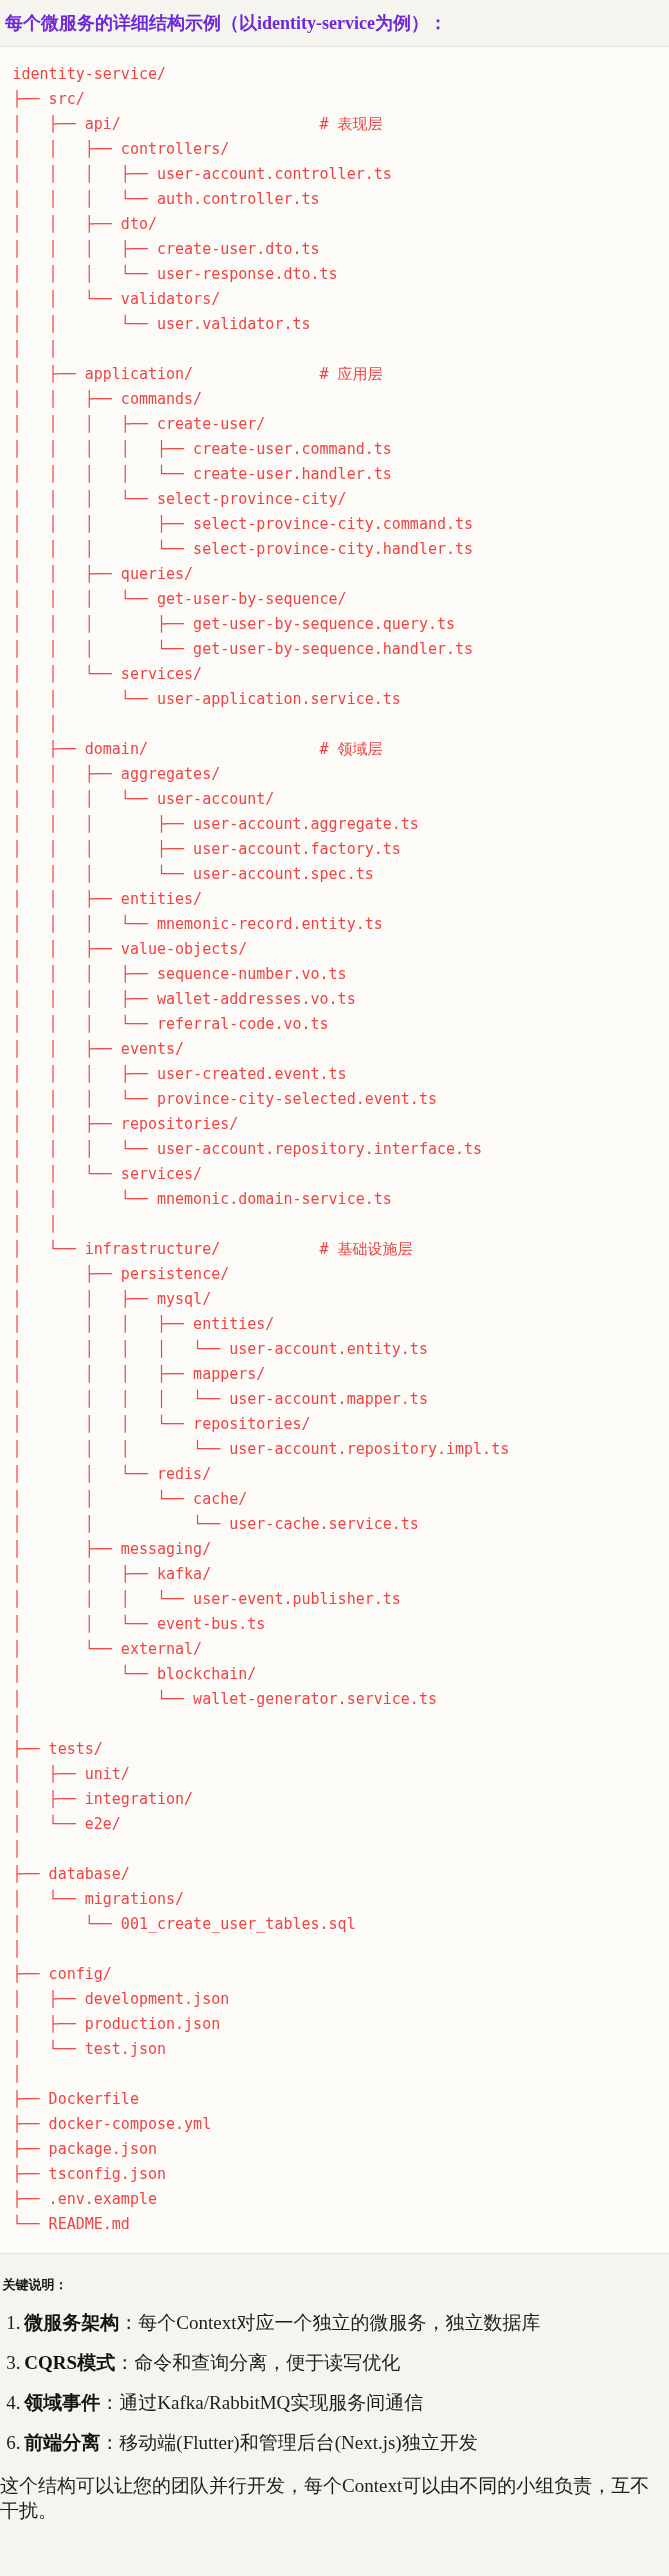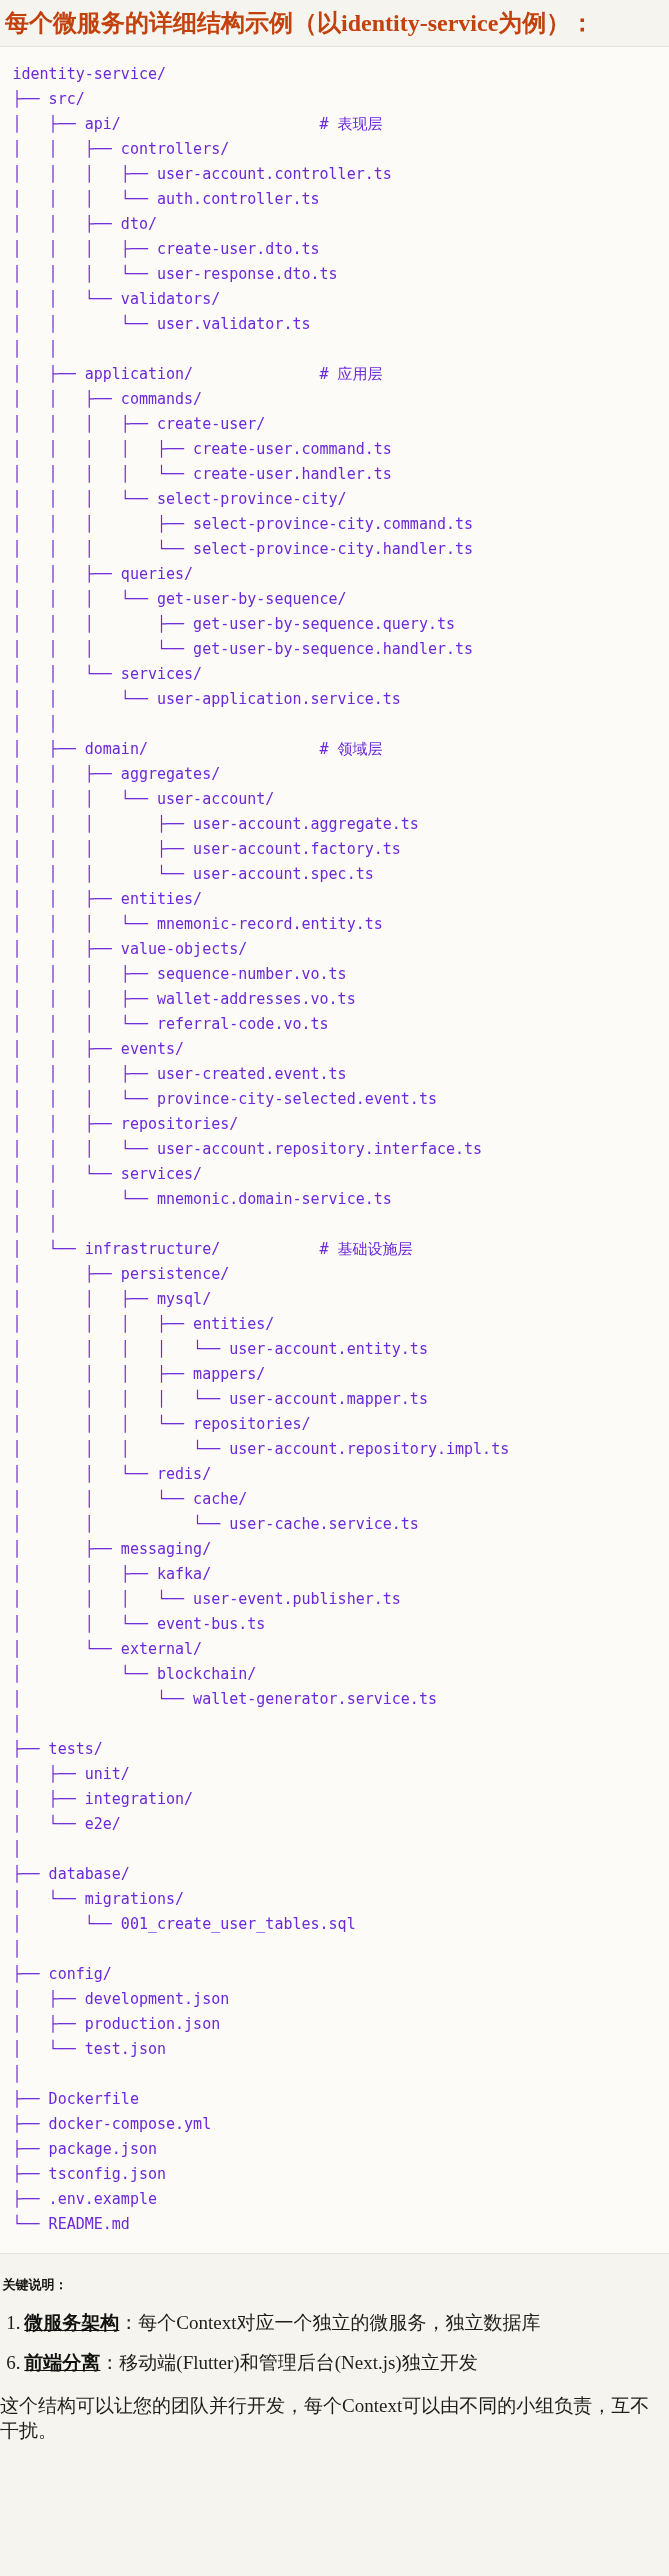--- a/index.html
+++ b/index.html
@@ -9,37 +9,37 @@
   body {
     width: 669px;
     height: 2576px;
     overflow: hidden;
     background: #f5f4ef;
     font-family: "Liberation Serif", "DejaVu Serif", serif;
     color: #21211f;
   }
   .doc-title {
     padding: 7.5px 5px 8.1px 5px;
-    font-size: 24px;
+    font-size: 18px;
     line-height: 30px;
     font-weight: bold;
-    color: #c2410c;
+    color: #6d28d9;
   }
   .code-block {
     background: #fcfbf8;
     border-top: 0.6px solid #e6e4df;
     border-bottom: 0.6px solid #e6e4df;
     padding: 15px 12.5px 16.3px 12.5px;
   }
   .code-block pre {
     margin: 0;
     font-family: "DejaVu Sans Mono", "Liberation Mono", monospace;
     font-size: 15px;
     line-height: 25px;
-    color: #6d28d9;
+    color: #ef4444;
     white-space: pre;
   }
   .notes {
     padding: 17.5px 5px 0 2.5px;
   }
   .notes-heading {
     font-size: 13px;
     line-height: 27.5px;
     font-weight: bold;
     color: #141412;
@@ -54,21 +54,20 @@
     margin-bottom: 15px;
     color: #1e1e1c;
     white-space: nowrap;
   }
   .note-item .num {
     margin-right: 3.8px;
   }
   .note-item .term {
     font-weight: bold;
     color: #121210;
-    text-decoration: underline;
   }
   .outro {
     margin-top: 17.5px;
     margin-left: -2.5px;
     font-size: 19px;
     line-height: 25px;
     color: #1e1e1c;
   }
 </style>
 </head>
@@ -167,19 +166,25 @@
 </div>
 
 <div class="notes">
   <div class="notes-heading">关键说明：</div>
 
   <div class="note-items">
     <div class="note-item">
       <span class="num">1.</span><span class="term">微服务架构</span><span class="desc">：每个Context对应一个独立的微服务，独立数据库</span>
     </div>
     <div class="note-item">
+      <span class="num">3.</span><span class="term">CQRS模式</span><span class="desc">：命令和查询分离，便于读写优化</span>
+    </div>
+    <div class="note-item">
+      <span class="num">4.</span><span class="term">领域事件</span><span class="desc">：通过Kafka/RabbitMQ实现服务间通信</span>
+    </div>
+    <div class="note-item">
       <span class="num">6.</span><span class="term">前端分离</span><span class="desc">：移动端(Flutter)和管理后台(Next.js)独立开发</span>
     </div>
   </div>
 
   <div class="outro">这个结构可以让您的团队并行开发，每个Context可以由不同的小组负责，互不干扰。</div>
 </div>
 
 
 </body></html>

